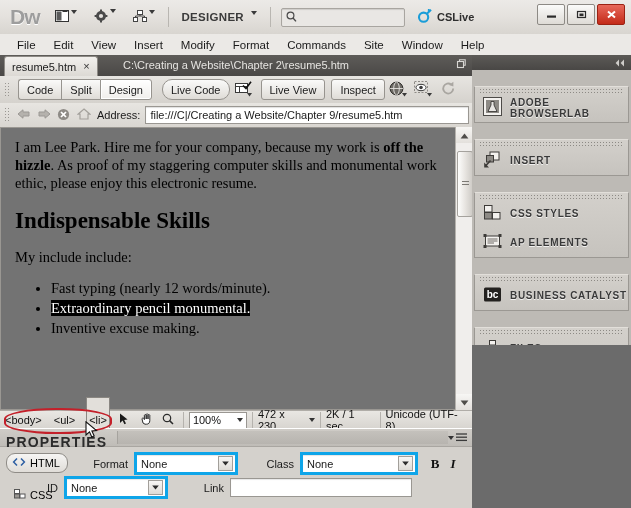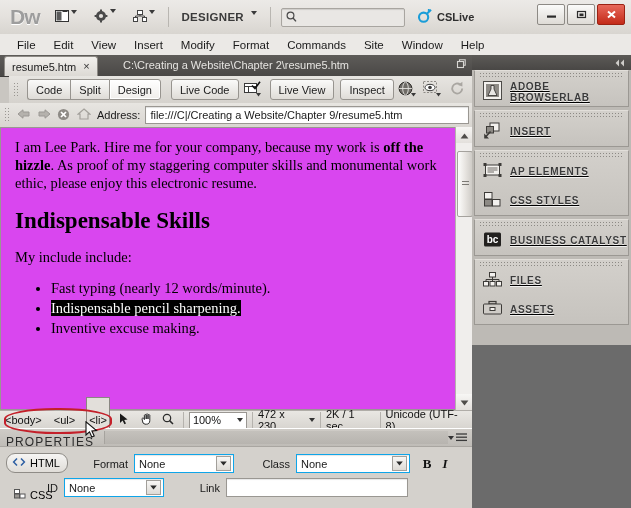--- a/index.html
+++ b/index.html
@@ -71,21 +71,21 @@
     font-size:11px;color:#1a1a1a;
   }
   .tab-close{font-size:11px;color:#333;line-height:1;}
   .doc-path{
     position:absolute;left:0;right:0;top:4px;text-align:center;
     font-size:11px;color:#e6e4e1;pointer-events:none;
   }
   .restore-ico{position:absolute;right:6px;top:4px;}
 
   .viewbar{
-    position:absolute;left:9px;top:21px;width:472px;height:27px;
+    position:absolute;left:0;top:21px;width:472px;height:27px;
     background:linear-gradient(to bottom,#e7e5e1,#d5d2cd);
     border-bottom:1px solid #adaaa5;
     display:flex;align-items:center;
   }
   .gripper{width:6px;height:16px;margin:0 4px 0 4px;
     background-image:radial-gradient(#8d8a85 38%,transparent 40%);
     background-size:3px 3px;opacity:.85;}
   .vbtn{
     height:19px;padding:0 8px;display:flex;align-items:center;justify-content:center;
     font-size:11px;color:#1a1a1a;
@@ -114,21 +114,21 @@
     box-shadow:inset 0 1px 1px rgba(0,0,0,.13);
   }
 
   
   .canvas{
     position:absolute;left:0;top:72px;width:472px;height:283px;
     background:#9a9792;
   }
   .page{
     position:absolute;left:1px;top:1px;width:455px;height:281px;
-    background:#d946ef;overflow:hidden;
+    background:#737373;overflow:hidden;
     font-family:"Liberation Serif", serif;
     color:#000;
   }
   .page p{margin:0 0 12px 0;padding:0;font-size:14.5px;line-height:18px;}
   .page .pad{padding:10px 14px 0 14px;}
   .page h2{
     margin:16px 0 14px 0;font-size:23px;font-weight:bold;line-height:26px;
     font-family:"Liberation Serif", serif;
   }
   .page ul{margin:10px 0 0 0;padding-left:36px;}
@@ -172,34 +172,34 @@
 
   
   .propspanel{
     position:absolute;left:0;top:373px;width:472px;height:135px;
     background:#d4d1cc;border-top:1px solid #fff;
   }
   .props-header{
     height:17px;background:linear-gradient(to bottom,#cfccc7,#bfbcb7);
     border-bottom:1px solid #a9a6a1;display:flex;align-items:center;
   }
-  .props-title{font-size:12px;font-weight:normal;letter-spacing:1.1px;color:#2b2b2b;padding-left:6px;margin-top:8px;}
+  .props-title{font-size:14px;font-weight:bold;letter-spacing:1.1px;color:#2b2b2b;padding-left:6px;margin-top:8px;}
   .props-tabwell{flex:1;margin-left:10px;height:13px;
      background:linear-gradient(to bottom,#c4c1bc,#b7b4af);border-left:1px solid #a6a39e;}
   .props-menu{margin-left:auto;padding-right:5px;display:flex;align-items:center;gap:2px;}
   .props-body{position:relative;padding:6px 0 0 0;height:118px;}
   .row{display:flex;align-items:center;height:21px;margin-bottom:3px;}
   .htmlcss{position:absolute;left:6px;top:6px;width:62px;}
   .hcbtn{
     height:18px;display:flex;align-items:center;gap:4px;padding:0 5px;font-size:11px;
   }
   .hcbtn.sel{background:linear-gradient(to bottom,#f6f5f3,#e0ddd8);border:1px solid #8f8c87;border-radius:9px;}
   .lbl{font-size:11px;color:#1a1a1a;text-align:right;}
   .sel-box{
-    height:17px;background:#fff;border:1px solid #0ea5e9;
+    height:17px;background:#fff;border:3px solid #0ea5e9;
     display:flex;align-items:center;justify-content:space-between;
     padding:0 2px 0 4px;font-size:11px;color:#1a1a1a;
     box-shadow:inset 0 1px 1px rgba(0,0,0,.1);
   }
   .sel-arrow{
     width:13px;height:13px;display:flex;align-items:center;justify-content:center;
     background:linear-gradient(to bottom,#f8f7f5,#dedbd6);border:1px solid #a29f9a;
   }
   .txt-box{
     height:17px;background:#fff;border:1px solid #9a9792;
@@ -214,22 +214,21 @@
     position:absolute;left:472px;top:55px;width:159px;height:290px;
     background:#bdbab5;
   }
   .dock-top{
     height:15px;background:linear-gradient(to bottom,#5c5a57,#494745);
     display:flex;align-items:center;justify-content:flex-end;padding-right:5px;
   }
   .panel-group{
     background:linear-gradient(to bottom,#d3d0cb,#c6c3be);
     border:1px solid #9b9893;border-top:1px solid #e2dfda;
-    margin:0 2px 3px 2px;
-    text-decoration:underline;
+    margin:16px 2px 3px 2px;
   }
   .dots{height:5px;margin:1px 4px 0 4px;
     background-image:radial-gradient(#8d8a85 38%,transparent 40%);
     background-size:3px 3px;}
   .panel-row{display:flex;align-items:center;height:29px;padding-left:8px;gap:8px;}
   .panel-label{
     font-size:10px;font-weight:bold;letter-spacing:.7px;color:#3a3a3a;
     text-shadow:0 1px 0 rgba(255,255,255,.75);
   }
   .dock-bottom{
@@ -379,21 +378,21 @@
     </div>
 
     <div class="viewbar">
       <div class="gripper"></div>
       <div class="grp">
         <div class="vbtn">Code</div>
         <div class="vbtn">Split</div>
         <div class="vbtn sel">Design</div>
       </div>
       <div style="width:10px"></div>
-      <div class="vbtn" style="border-radius:3px;">Live Code</div>
+      <div class="vbtn" style="border-radius:10px;">Live Code</div>
       <div class="iconbtn">
         <span>
           <svg width="18" height="16">
               <rect x="0.5" y="2.5" width="12" height="9" fill="#fff" stroke="#3a3a3a"></rect>
               <line x1="0.5" y1="5.5" x2="12.5" y2="5.5" stroke="#3a3a3a"></line>
               <line x1="4.5" y1="5.5" x2="4.5" y2="11.5" stroke="#3a3a3a"></line>
               <polyline points="8,4.5 11,7.5 16,0.8" fill="none" stroke="#111" stroke-width="1.6"></polyline>
               <polygon points="12,12 17,12 14.5,15.5" fill="#3a3a3a"></polygon>
             </svg>
         </span>
@@ -473,21 +472,21 @@
     <div class="canvas">
       <div class="page">
         <div class="pad">
           <p>
             <span>I am Lee Park. Hire me for your company, because my work is </span><b>off the hizzle</b><span>. As proof of my staggering computer skills and monumental work ethic, please enjoy this electronic resume.</span>
           </p>
           <h2>Indispensable Skills</h2>
           <p>My include include:</p>
           <ul>
             <li><span>Fast typing (nearly 12 words/minute).</span></li>
-            <li><span class="hl">Indispensable pencil sharpening.</span></li>
+            <li><span class="hl">Extraordinary pencil monumental.</span></li>
             <li><span>Inventive excuse making.</span></li>
           </ul>
         </div>
       </div>
 
       <div class="vscroll">
         <div class="sb-arrow">
           <span>
             <svg width="9" height="6">
                 <polygon points="4.5,0.6 8.4,5.4 0.6,5.4" fill="#4f4d4a"></polygon>
@@ -688,46 +687,46 @@
         </span>
         <span class="panel-label">INSERT</span>
       </div>
     </div>
 
     <div class="panel-group">
       <div class="dots"></div>
       <div class="panel-row">
         <span>
           <svg width="19" height="19">
+              <rect x="1.5" y="2.5" width="7.5" height="6.5" fill="#f3f1ee" stroke="#3d3b38"></rect>
+              <rect x="1.5" y="9.5" width="7.5" height="6.5" fill="#8d8a85" stroke="#3d3b38"></rect>
+              <rect x="9.5" y="9.5" width="7.5" height="6.5" fill="#f3f1ee" stroke="#3d3b38"></rect>
+            </svg>
+        </span>
+        <span class="panel-label">CSS STYLES</span>
+      </div>
+      <div class="panel-row">
+        <span>
+          <svg width="19" height="19">
               <rect x="2.5" y="4" width="14" height="10" fill="#f3f1ee" stroke="#3d3b38"></rect>
               <g stroke="#6e6b66">
                 <line x1="4.5" y1="7" x2="14.5" y2="7"></line>
                 <line x1="4.5" y1="9" x2="14.5" y2="9"></line>
                 <line x1="4.5" y1="11" x2="11" y2="11"></line>
               </g>
               <g fill="#3d3b38">
                 <rect x="0.5" y="2" width="3" height="3"></rect>
                 <rect x="15.5" y="2" width="3" height="3"></rect>
                 <rect x="0.5" y="13" width="3" height="3"></rect>
                 <rect x="15.5" y="13" width="3" height="3"></rect>
               </g>
             </svg>
         </span>
         <span class="panel-label">AP ELEMENTS</span>
       </div>
-      <div class="panel-row">
-        <span>
-          <svg width="19" height="19">
-              <rect x="1.5" y="2.5" width="7.5" height="6.5" fill="#f3f1ee" stroke="#3d3b38"></rect>
-              <rect x="1.5" y="9.5" width="7.5" height="6.5" fill="#8d8a85" stroke="#3d3b38"></rect>
-              <rect x="9.5" y="9.5" width="7.5" height="6.5" fill="#f3f1ee" stroke="#3d3b38"></rect>
-            </svg>
-        </span>
-        <span class="panel-label">CSS STYLES</span>
-      </div>
     </div>
 
     <div class="panel-group">
       <div class="dots"></div>
       <div class="panel-row">
         <span>
           <svg width="19" height="19">
               <rect x="1" y="2.5" width="17" height="14" rx="1.5" fill="#23211f"></rect>
               <text x="9.5" y="13" font-family="Liberation Sans, sans-serif" font-size="10" font-weight="bold" fill="#fff" text-anchor="middle">bc</text>
             </svg>

